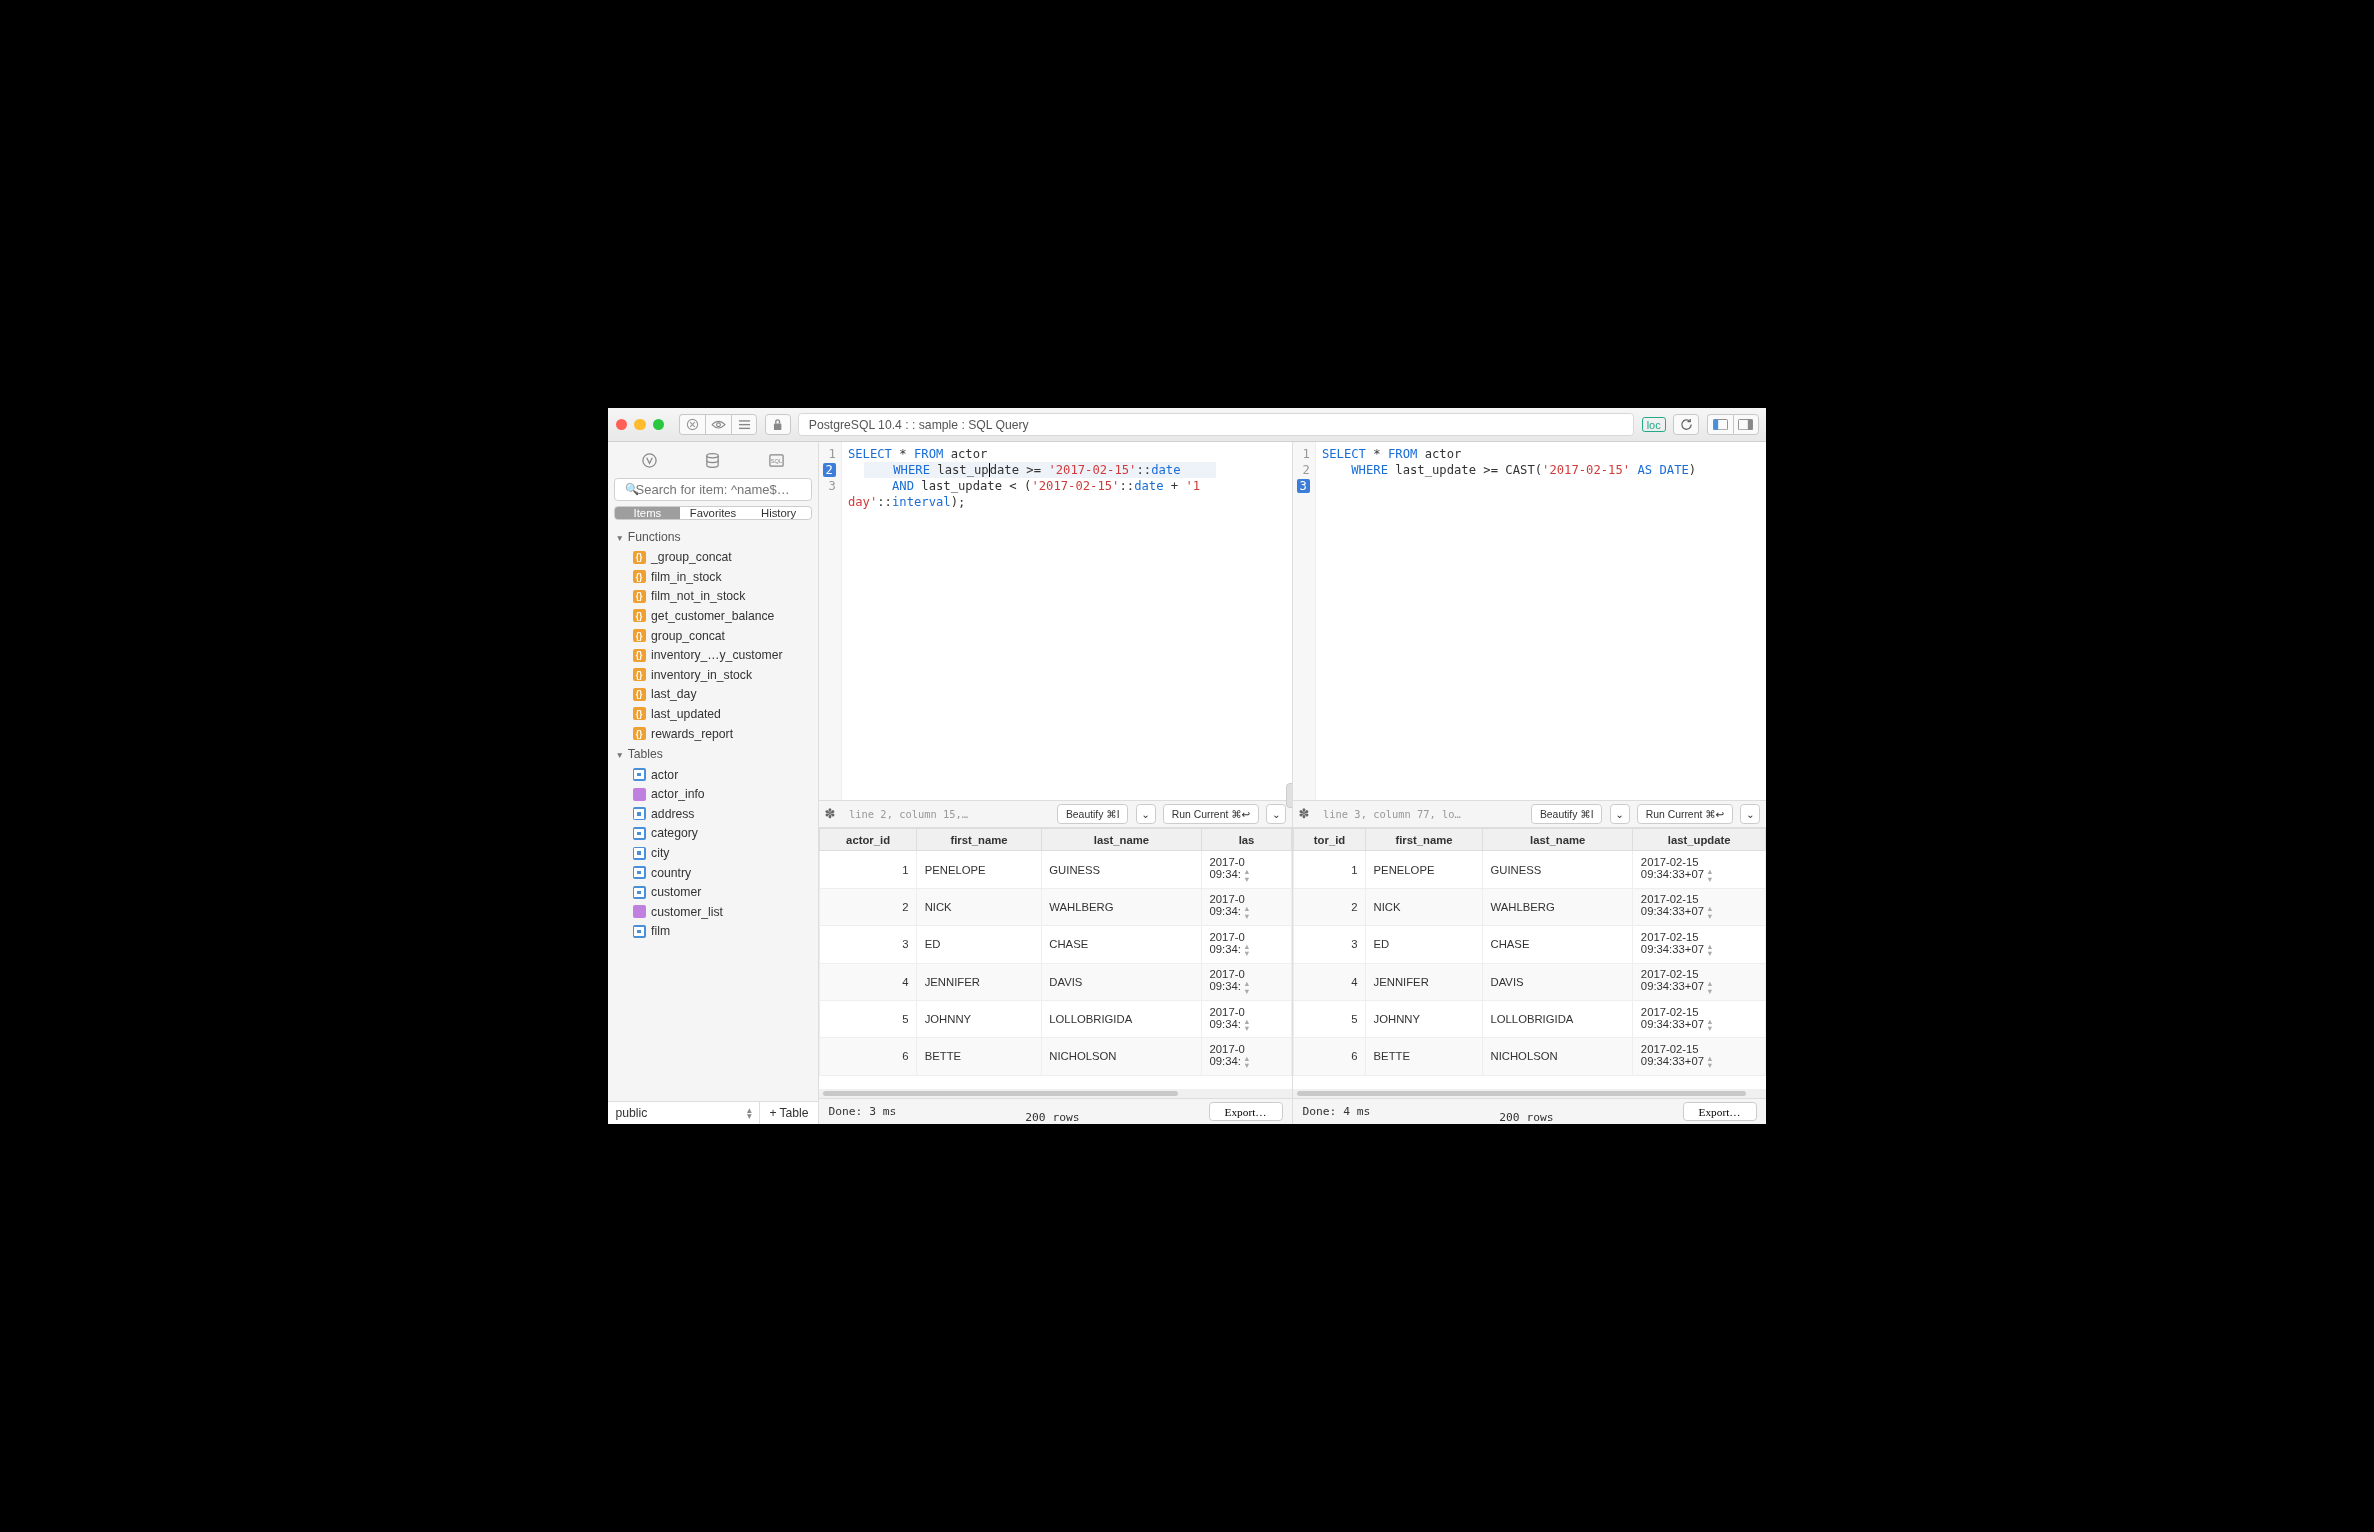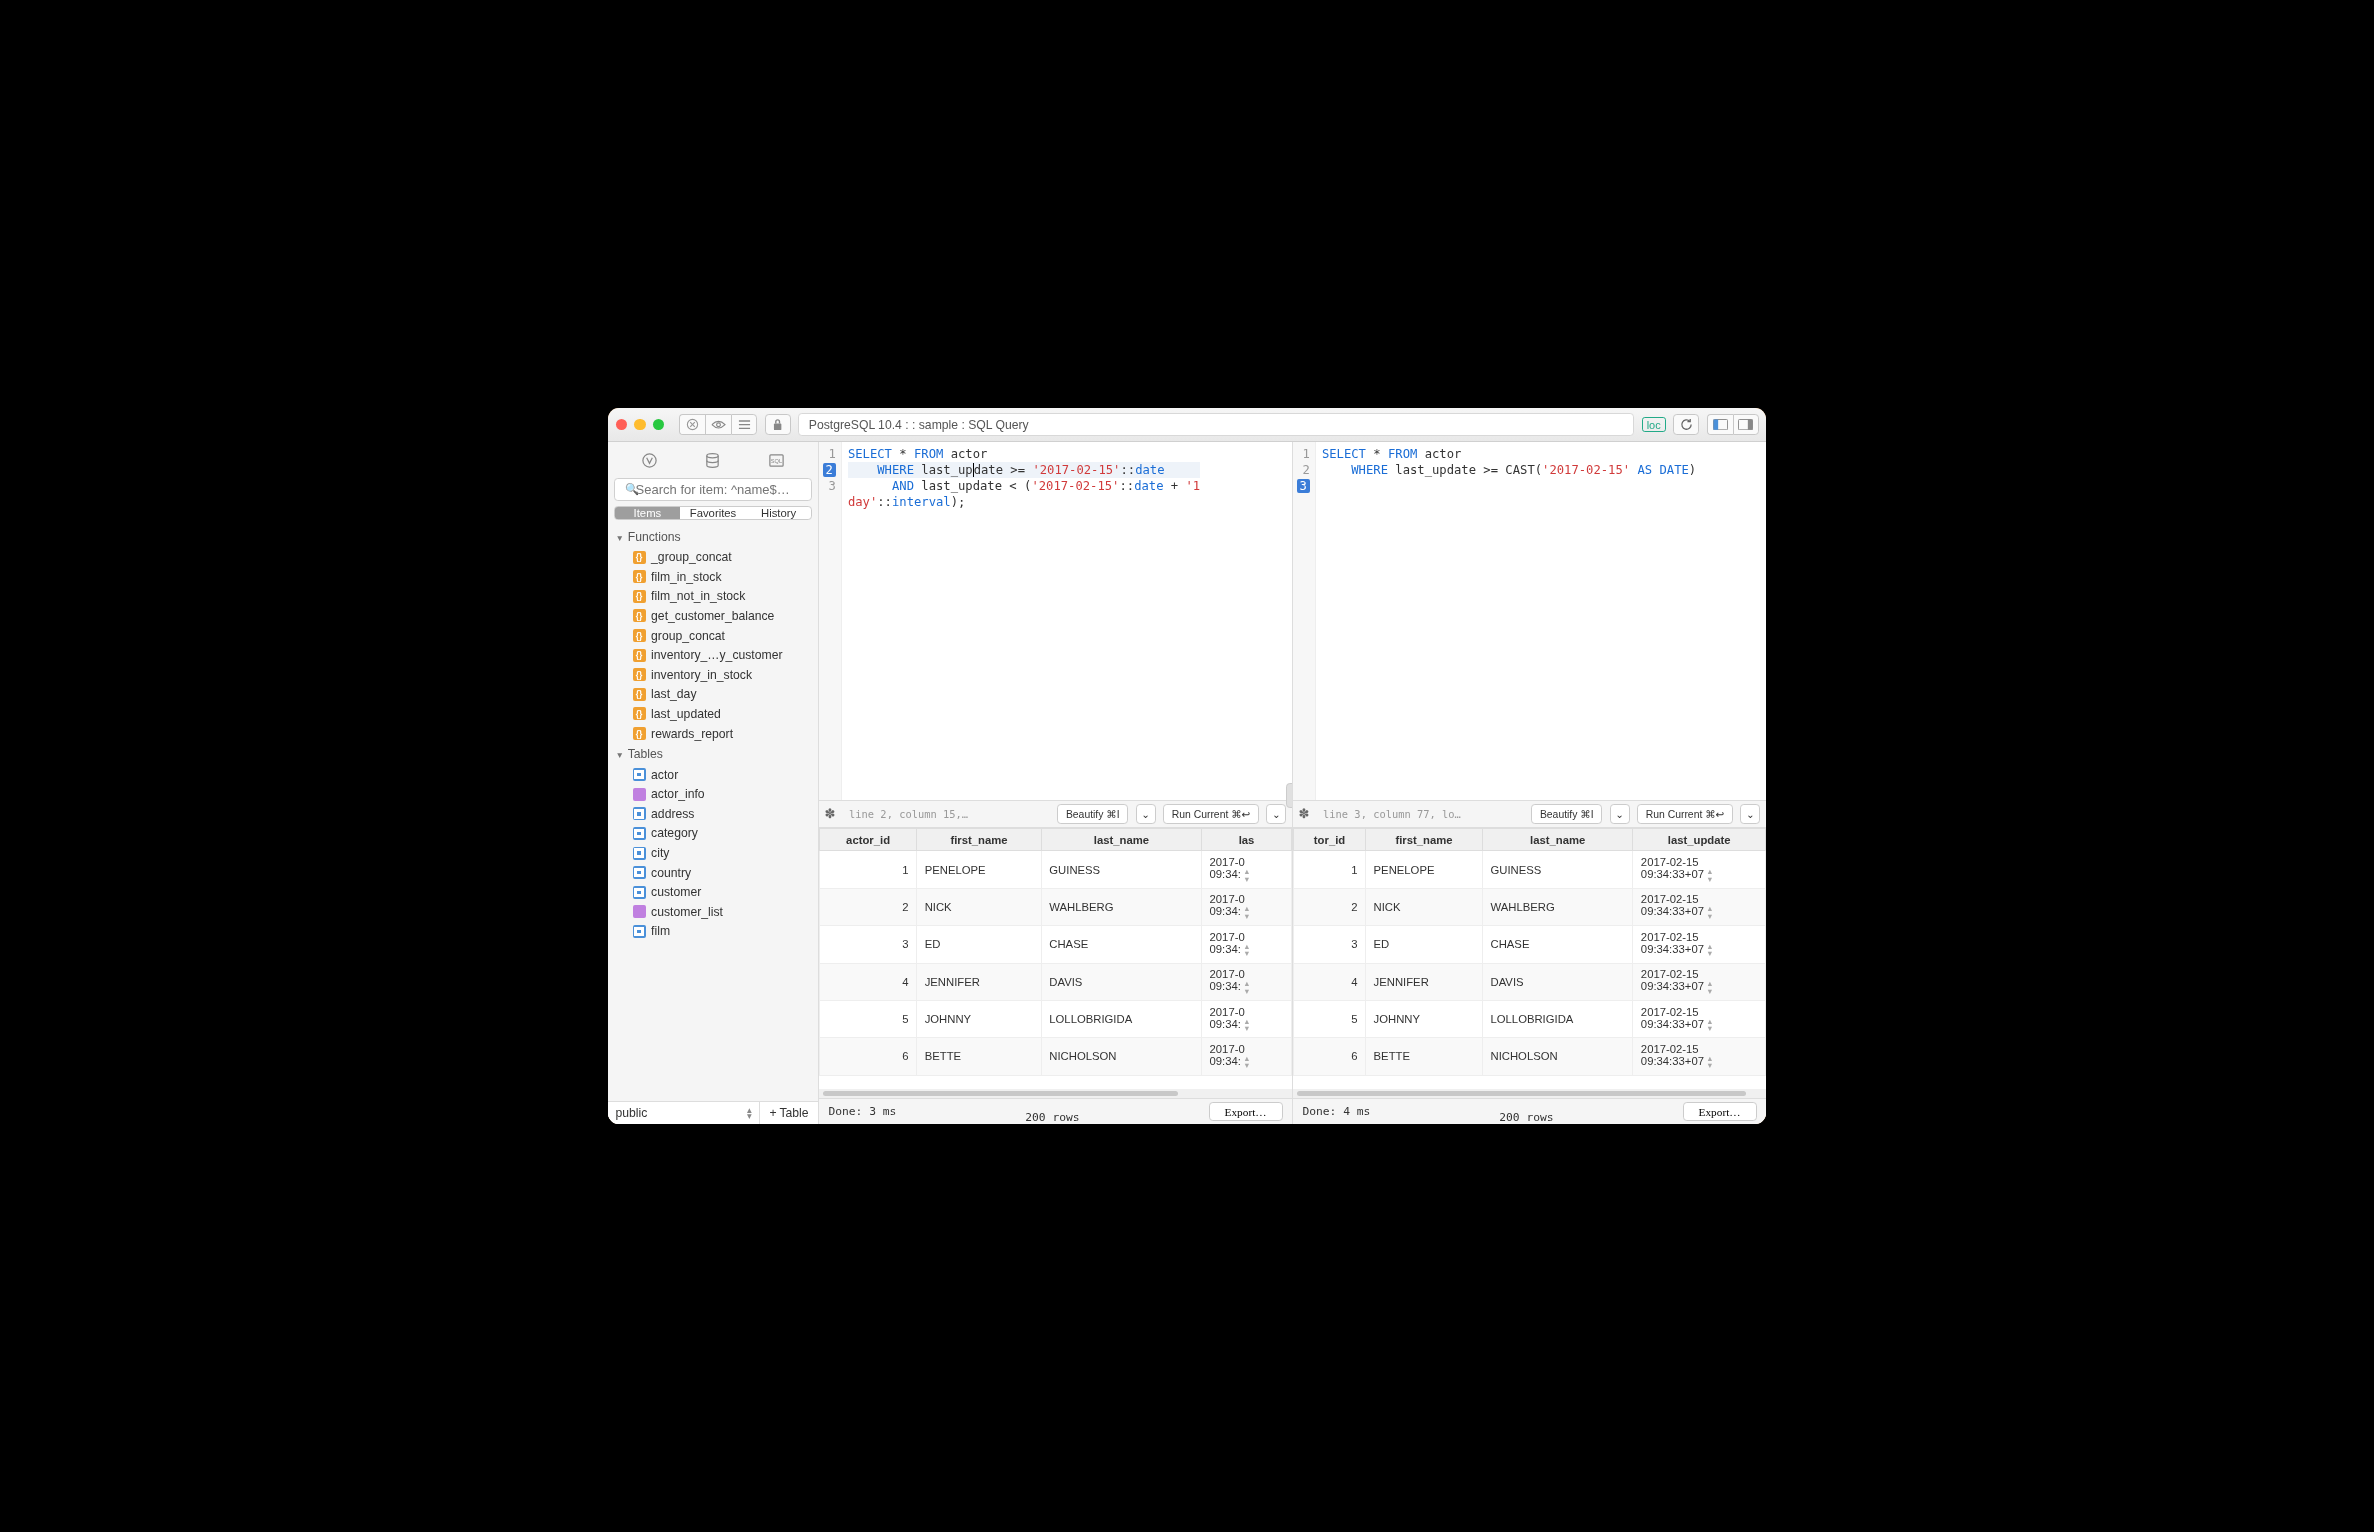--- a/index.html
+++ b/index.html
@@ -1,17 +1,17 @@
 <!DOCTYPE html>
 <html style="font-size:15px"><head>
 <meta charset="utf-8">
 <style>
 * { box-sizing: border-box; margin: 0; padding: 0; }
 body { background: #000; font-family: -apple-system, "Helvetica Neue", Arial, sans-serif; font-size: 12.2px; color: #333; display: flex; align-items: center; justify-content: center; min-height: 100vh; }
-.window { width: 1158px; height: 716px; background: #fdba74; border-radius: 11px; box-shadow: 0 9.4px 38px rgba(0,0,0,0.5); overflow: hidden; display: flex; flex-direction: column; }
+.window { width: 1158px; height: 716px; background: #fdba74; border-radius: 0; box-shadow: 0 9.4px 38px rgba(0,0,0,0.5); overflow: hidden; display: flex; flex-direction: column; }
 .titlebar { height: 34px; background: linear-gradient(#f6f6f6,#e8e8e8); border-bottom: 0.9px solid #d0d0d0; display: flex; align-items: center; padding: 0 7.5px; gap: 7.5px; }
 .traffic { display: flex; gap: 7.5px; margin-right: 7.5px; }
 .dot { width: 11.3px; height: 11.3px; border-radius: 50%; }
 .dot.r { background: #ff5f57; } .dot.y { background: #febc2e; } .dot.g { background: #28c840; }
 .tb-btn { width: 26px; height: 21px; border: 0.9px solid #c8c8c8; border-radius: 3.8px; background: #fafafa; display: flex; align-items: center; justify-content: center; font-size: 11.3px; color: #666; cursor: pointer; }
 .tb-group { display: flex; gap: 0; }
 .tb-group .tb-btn { border-radius: 0; border-right: none; }
 .tb-group .tb-btn:first-child { border-radius: 3.8px 0 0 3.8px; }
 .tb-group .tb-btn:last-child { border-radius: 0 3.8px 3.8px 0; border-right: 0.9px solid #c8c8c8; }
 .title-path { flex: 1; background: #fff; border: 0.9px solid #d8d8d8; border-radius: 3.8px; height: 22.6px; display: flex; align-items: center; padding: 0 9.4px; color: #555; font-size: 12.2px; }
@@ -40,21 +40,21 @@
 .addtbl { padding:3.8px 9.4px; background:#fff; cursor:pointer; font-size:12.2px; display:flex; align-items:center; gap:2.8px; }
 .panes { flex:1; display:flex; overflow:hidden; }
 .pane { flex:1; display:flex; flex-direction:column; border-right:0.9px solid #ddd; overflow:hidden; }
 .pane:last-child { border-right:none; }
 .editor { flex:0 0 auto; height: 358px; background:#fff; display:flex; font-family: Menlo, Monaco, monospace; font-size:12.2px; overflow:hidden; }
 .gutter { background:#f7f7f7; color:#999; text-align:right; padding:3.8px 5.6px 3.8px 3.8px; user-select:none; border-right:0.9px solid #eee; }
 .gutter .ln { height:16px; line-height:16px; }
 .gutter .hl { background:#3b7dd8; color:#fff; border-radius:1.9px; padding:0 2.8px; }
 .code { padding:3.8px 5.6px; white-space:pre-wrap; line-height:16px; }
 .kw { color:#1a6dd6; } .str { color:#d13a3a; } .ty { color:#1a6dd6; }
-.cur-line { background:#eef3f9; display:inline-block; width:100%; }
+.cur-line { background:#eef3f9; display:inline-block; width:100%;margin-left:16px; }
 .edbar { height:28px; border-top:0.9px solid #ddd; border-bottom:0.9px solid #ddd; display:flex; align-items:center; padding:0 5.6px; gap:7.5px; background:#f5f5f5; font-size:11.3px; }
 .gear { width:17px; height:17px; color:#666; cursor:pointer; font-size:13px; }
 .edbar .loc { color:#999; font-family:Menlo,monospace; font-size:10.4px; flex:0 0 auto; white-space:nowrap; overflow:hidden; text-overflow:ellipsis; max-width:141px; }
 .edbar .spacer { flex:1; }
 .edbtn { background:#fff; border:0.9px solid #ccc; border-radius:3.8px; padding:2.8px 7.5px; font-size:10.4px; cursor:pointer; display:flex; align-items:center; gap:3.8px; }
 .edbtn.dd { padding:2.8px 4.7px; }
 .results { flex:1; display:flex; flex-direction:column; overflow:hidden; }
 .grid { flex:1; overflow:auto; }
 table { border-collapse:collapse; width:100%; font-size:11.3px; }
 th { background:#f0f0f0; border:0.9px solid #ddd; padding:4.7px 7.5px; font-weight:600; text-align:center; position:sticky; top:0; }

